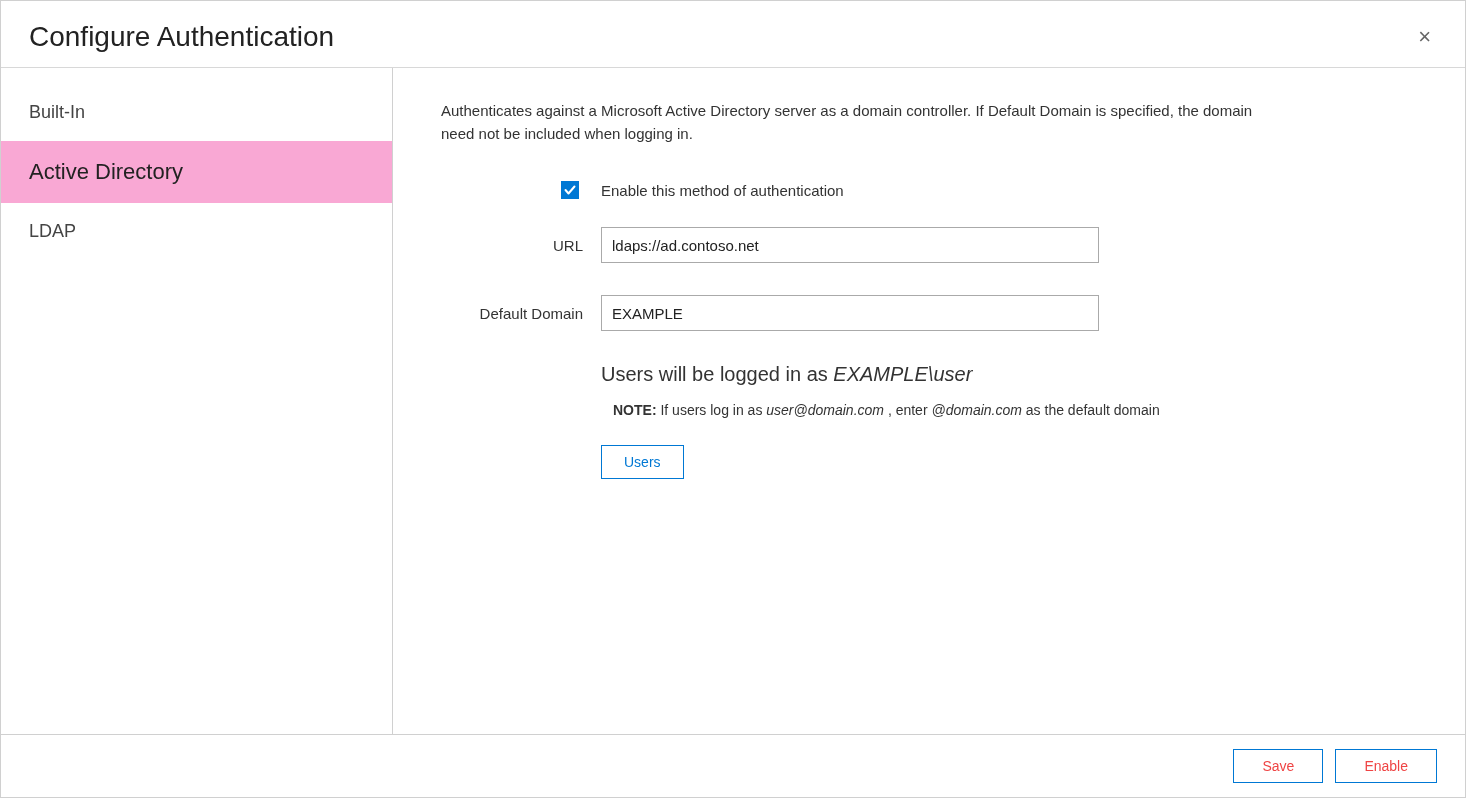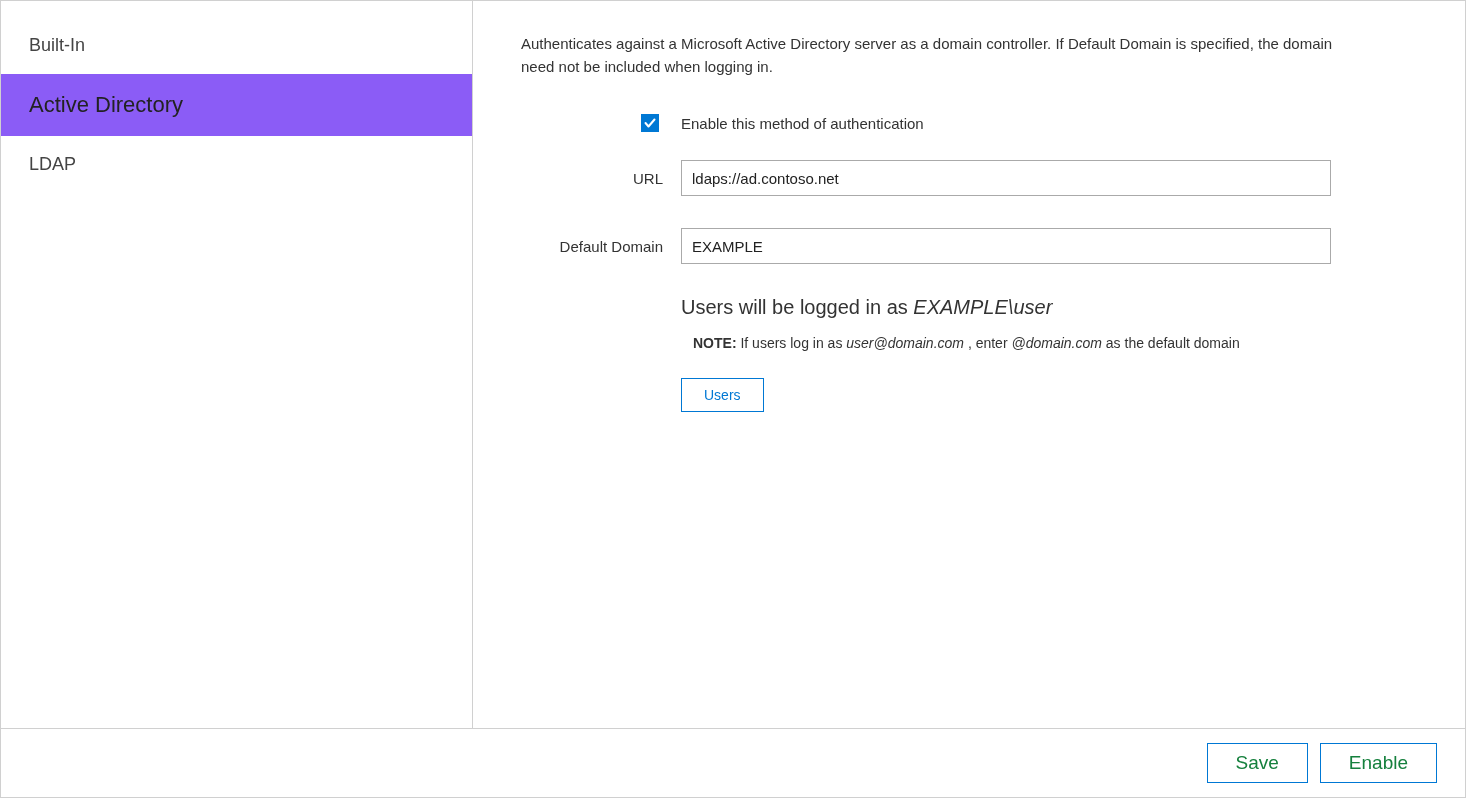--- a/index.html
+++ b/index.html
@@ -52,35 +52,35 @@
       padding: 4px 6px;
     }
 
     .dialog-body {
       display: flex;
       flex: 1;
       overflow: hidden;
     }
 
     .sidebar {
-      width: 472px;
+      width: 392px;
       border-right: 1px solid #d0d0d0;
       padding-top: 16px;
       flex-shrink: 0;
     }
 
     .sidebar-item {
       padding: 18px 28px;
       font-size: 18px;
       color: #444444;
       cursor: pointer;
     }
 
     .sidebar-item.active {
-      background: #8b5cf6;
+      background: #f9a8d4;
       color: #222222;
       font-size: 22px;
       font-weight: 400;
     }
 
     .content-area {
       flex: 1;
       padding: 32px 48px;
       overflow-y: auto;
     }
@@ -137,21 +137,21 @@
     .form-label {
       width: 160px;
       text-align: right;
       padding-right: 18px;
       font-size: 15px;
       color: #333333;
       flex-shrink: 0;
     }
 
     .form-input {
-      width: 650px;
+      width: 498px;
       height: 36px;
       border: 1px solid #aaaaaa;
       padding: 6px 10px;
       font-size: 15px;
       color: #222222;
       outline: none;
     }
 
     .info-row {
       margin-left: 160px;
@@ -198,32 +198,36 @@
       padding: 14px 28px;
       display: flex;
       justify-content: flex-end;
       gap: 12px;
       background: #ffffff;
     }
 
     .footer-button {
       border: 1px solid #0078d4;
       background: #ffffff;
-      color: #15803d;
-      font-size: 19px;
+      color: #ef4444;
+      font-size: 14px;
       padding: 8px 28px;
       cursor: pointer;
       min-width: 90px;
     }
   </style>
 </head>
 <body>
 
 <div class="dialog">
 
+  <div class="dialog-header">
+    <h1 class="dialog-title">Configure Authentication</h1>
+    <button class="close-button">×</button>
+  </div>
 
   <div class="dialog-body">
 
     <div class="sidebar">
       <div class="sidebar-item">
         <span>Built-In</span>
       </div>
       <div class="sidebar-item active">
         <span>Active Directory</span>
       </div>

